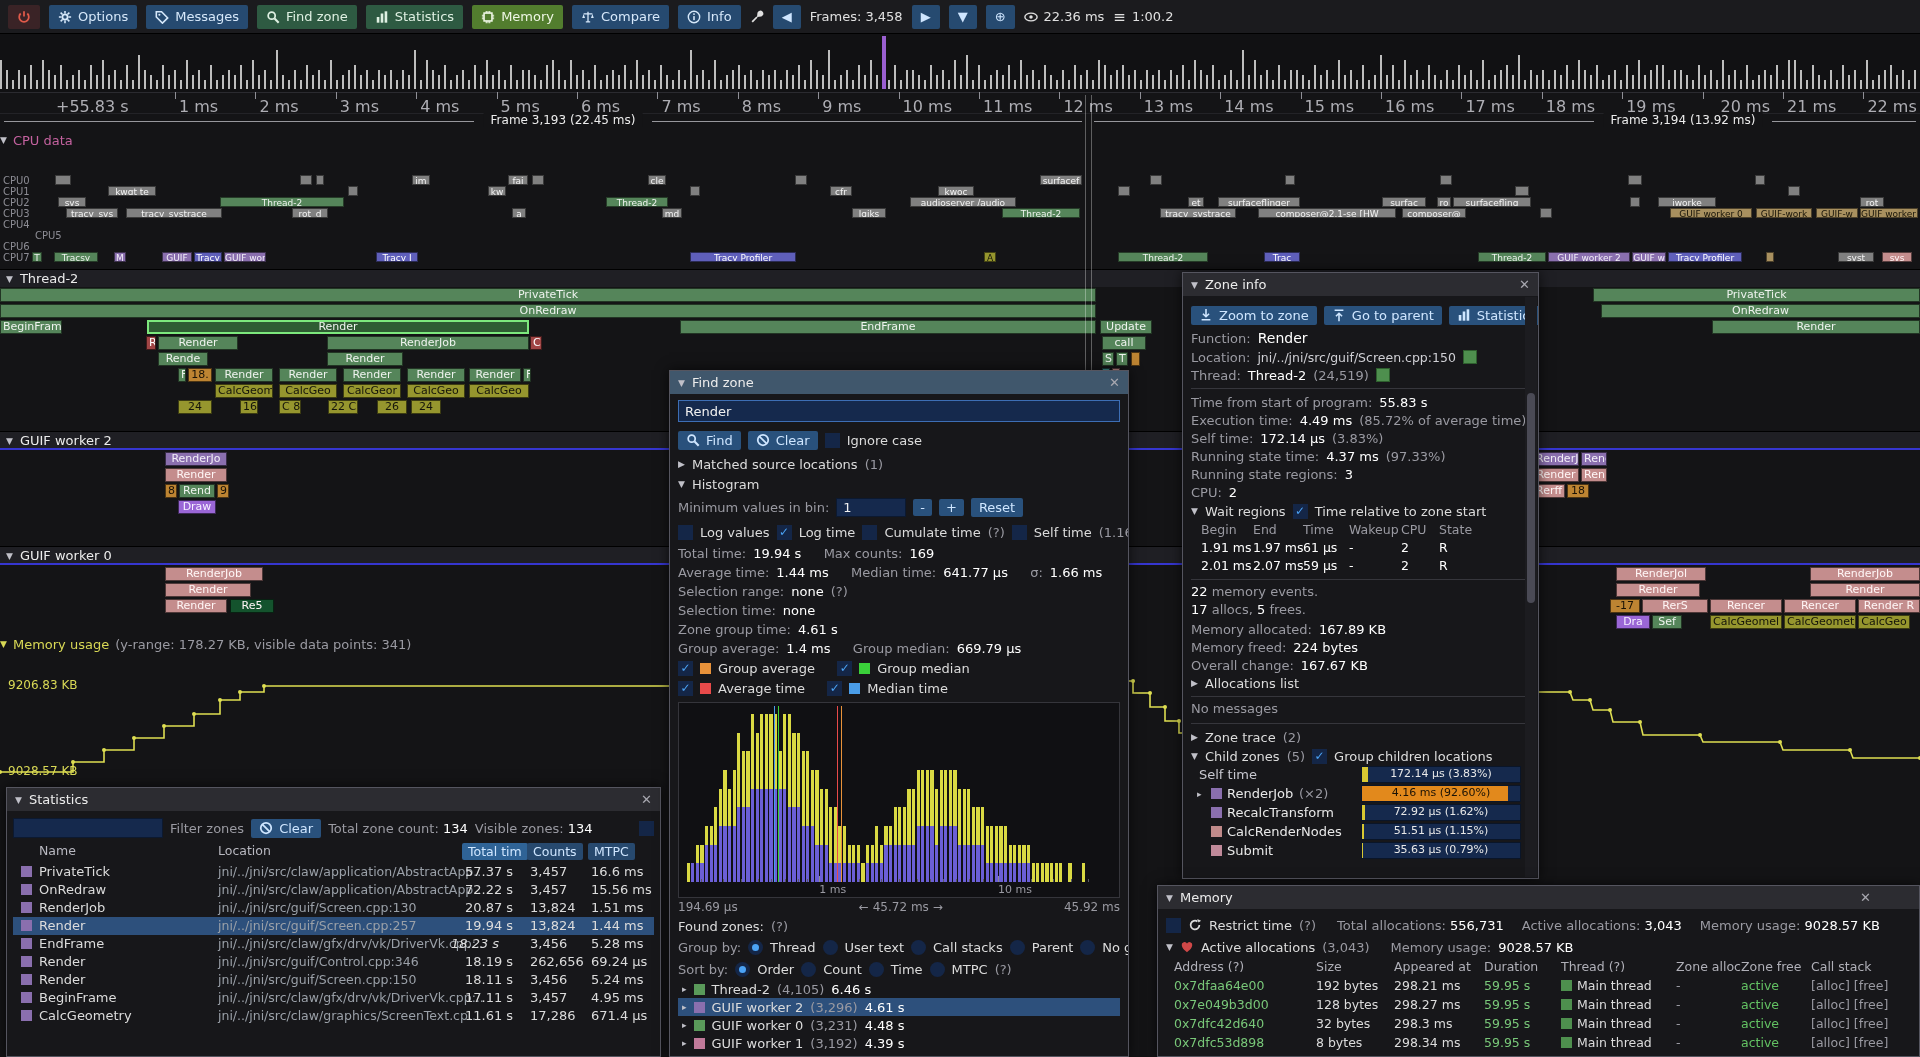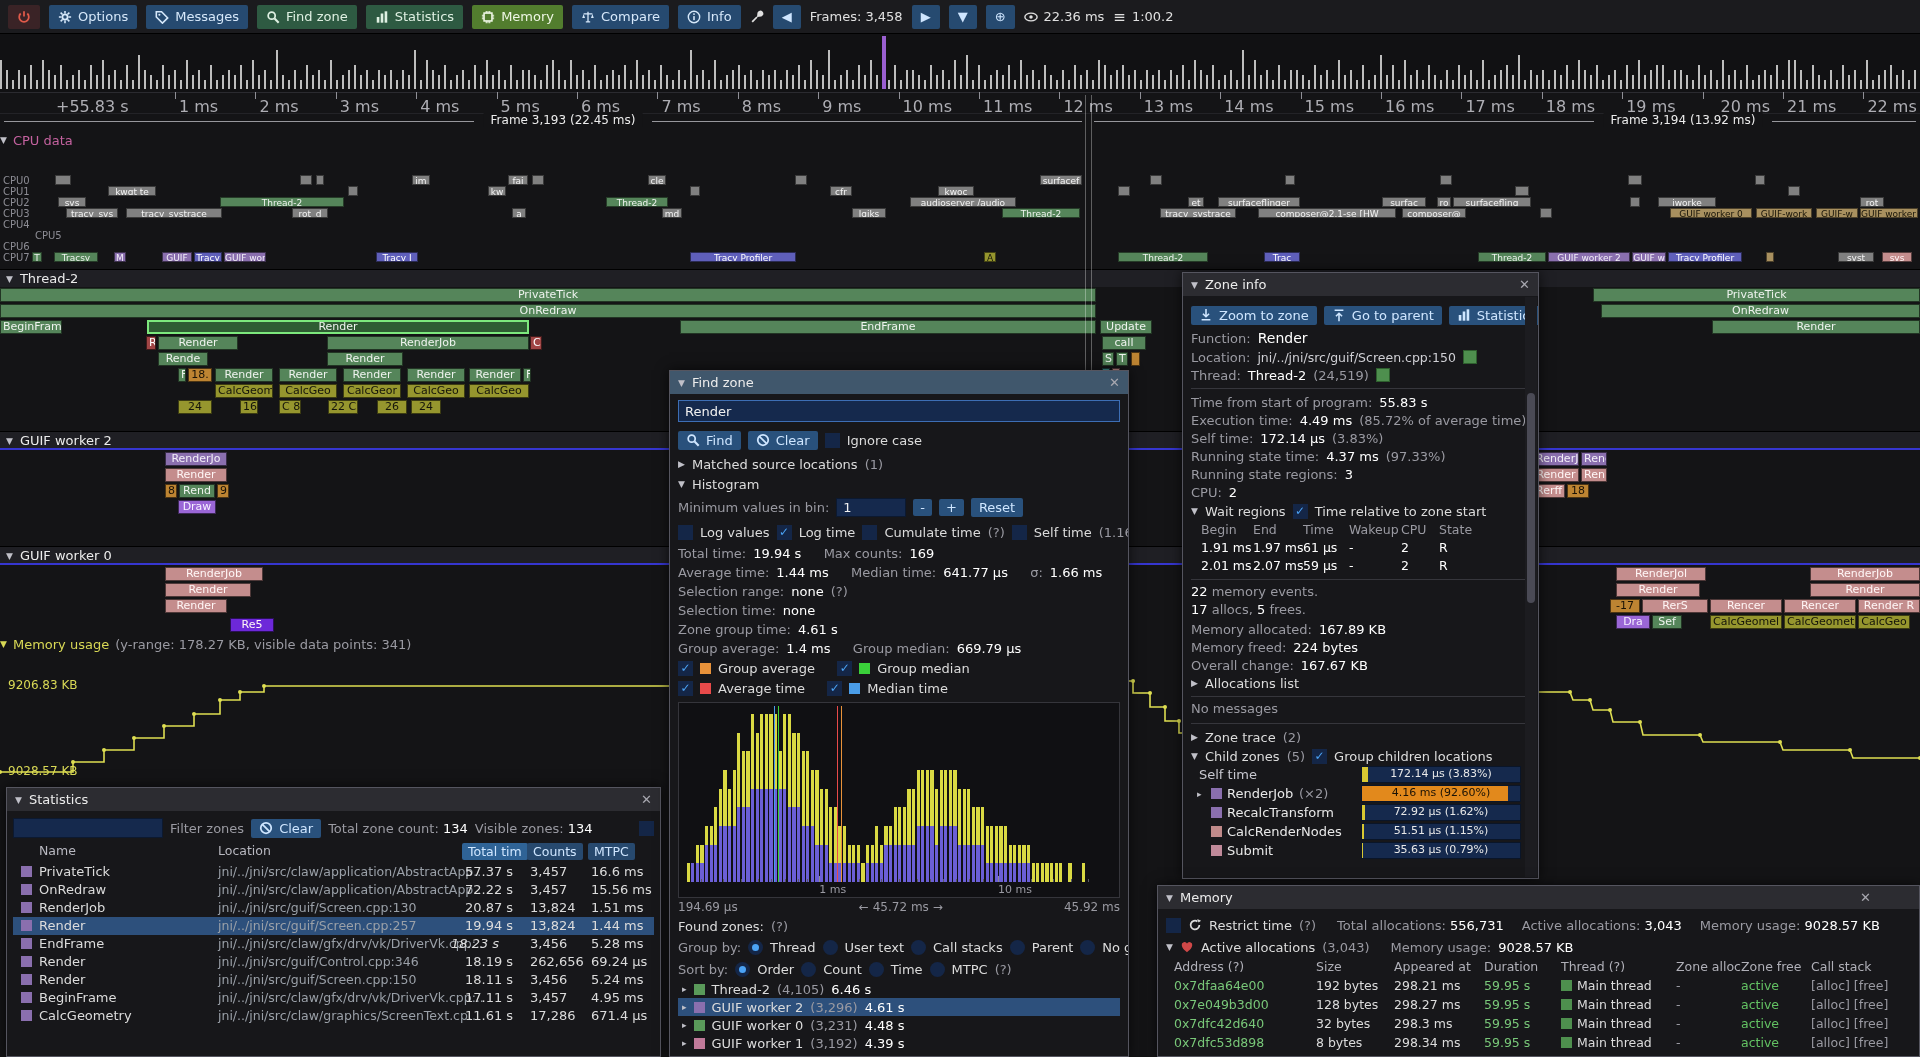--- a/index.html
+++ b/index.html
@@ -699,21 +699,21 @@
           <span>GUIF worker 0</span>
         </div>
         <div class="hline-blue" style="top: 563px;"></div>
         <div class="zone" style="left: 165px; width: 98px; top: 567px; background: rgb(196, 141, 141); color: rgb(255, 246, 246);">RenderJob</div>
         <div class="zone" style="left: 1616px; width: 90px; top: 567px; background: rgb(196, 141, 141); color: rgb(255, 246, 246);">RenderJol</div>
         <div class="zone" style="left: 1810px; width: 110px; top: 567px; background: rgb(196, 141, 141); color: rgb(255, 246, 246);">RenderJob</div>
         <div class="zone" style="left: 165px; width: 86px; top: 583px; background: rgb(196, 141, 141); color: rgb(255, 246, 246);">Render</div>
         <div class="zone" style="left: 1616px; width: 84px; top: 583px; background: rgb(196, 141, 141); color: rgb(255, 246, 246);">Render</div>
         <div class="zone" style="left: 1810px; width: 110px; top: 583px; background: rgb(196, 141, 141); color: rgb(255, 246, 246);">Render</div>
         <div class="zone" style="left: 165px; width: 62px; top: 599px; background: rgb(196, 141, 141); color: rgb(255, 246, 246);">Render</div>
-        <div class="zone" style="left: 230px; width: 44px; top: 618px; background: #6d28d9; color: rgb(255, 246, 246);">Re5</div>
+        <div class="zone" style="left: 230px; width: 44px; top: 599px; background: #14532d; color: rgb(255, 246, 246);">Re5</div>
         <div class="zone" style="left: 1610px; width: 30px; top: 599px; background: rgb(189, 132, 50); color: rgb(26, 18, 6);">-17</div>
         <div class="zone" style="left: 1642px; width: 66px; top: 599px; background: rgb(196, 141, 141); color: rgb(255, 246, 246);">RerS</div>
         <div class="zone" style="left: 1710px; width: 72px; top: 599px; background: rgb(196, 141, 141); color: rgb(255, 246, 246);">Rencer</div>
         <div class="zone" style="left: 1784px; width: 72px; top: 599px; background: rgb(196, 141, 141); color: rgb(255, 246, 246);">Rencer</div>
         <div class="zone" style="left: 1858px; width: 62px; top: 599px; background: rgb(196, 141, 141); color: rgb(255, 246, 246);">Render R</div>
         <div class="zone" style="left: 1616px; width: 34px; top: 615px; background: rgb(154, 102, 214); color: rgb(246, 240, 255);">Dra</div>
         <div class="zone" style="left: 1652px; width: 30px; top: 615px; background: rgb(85, 133, 90); color: rgb(238, 243, 238);">Sef</div>
         <div class="zone" style="left: 1710px; width: 72px; top: 615px; background: rgb(150, 150, 46); color: rgb(21, 21, 10);">CalcGeomel</div>
         <div class="zone" style="left: 1784px; width: 72px; top: 615px; background: rgb(150, 150, 46); color: rgb(21, 21, 10);">CalcGeomet</div>
         <div class="zone" style="left: 1858px; width: 52px; top: 615px; background: rgb(150, 150, 46); color: rgb(21, 21, 10);">CalcGeo</div>

